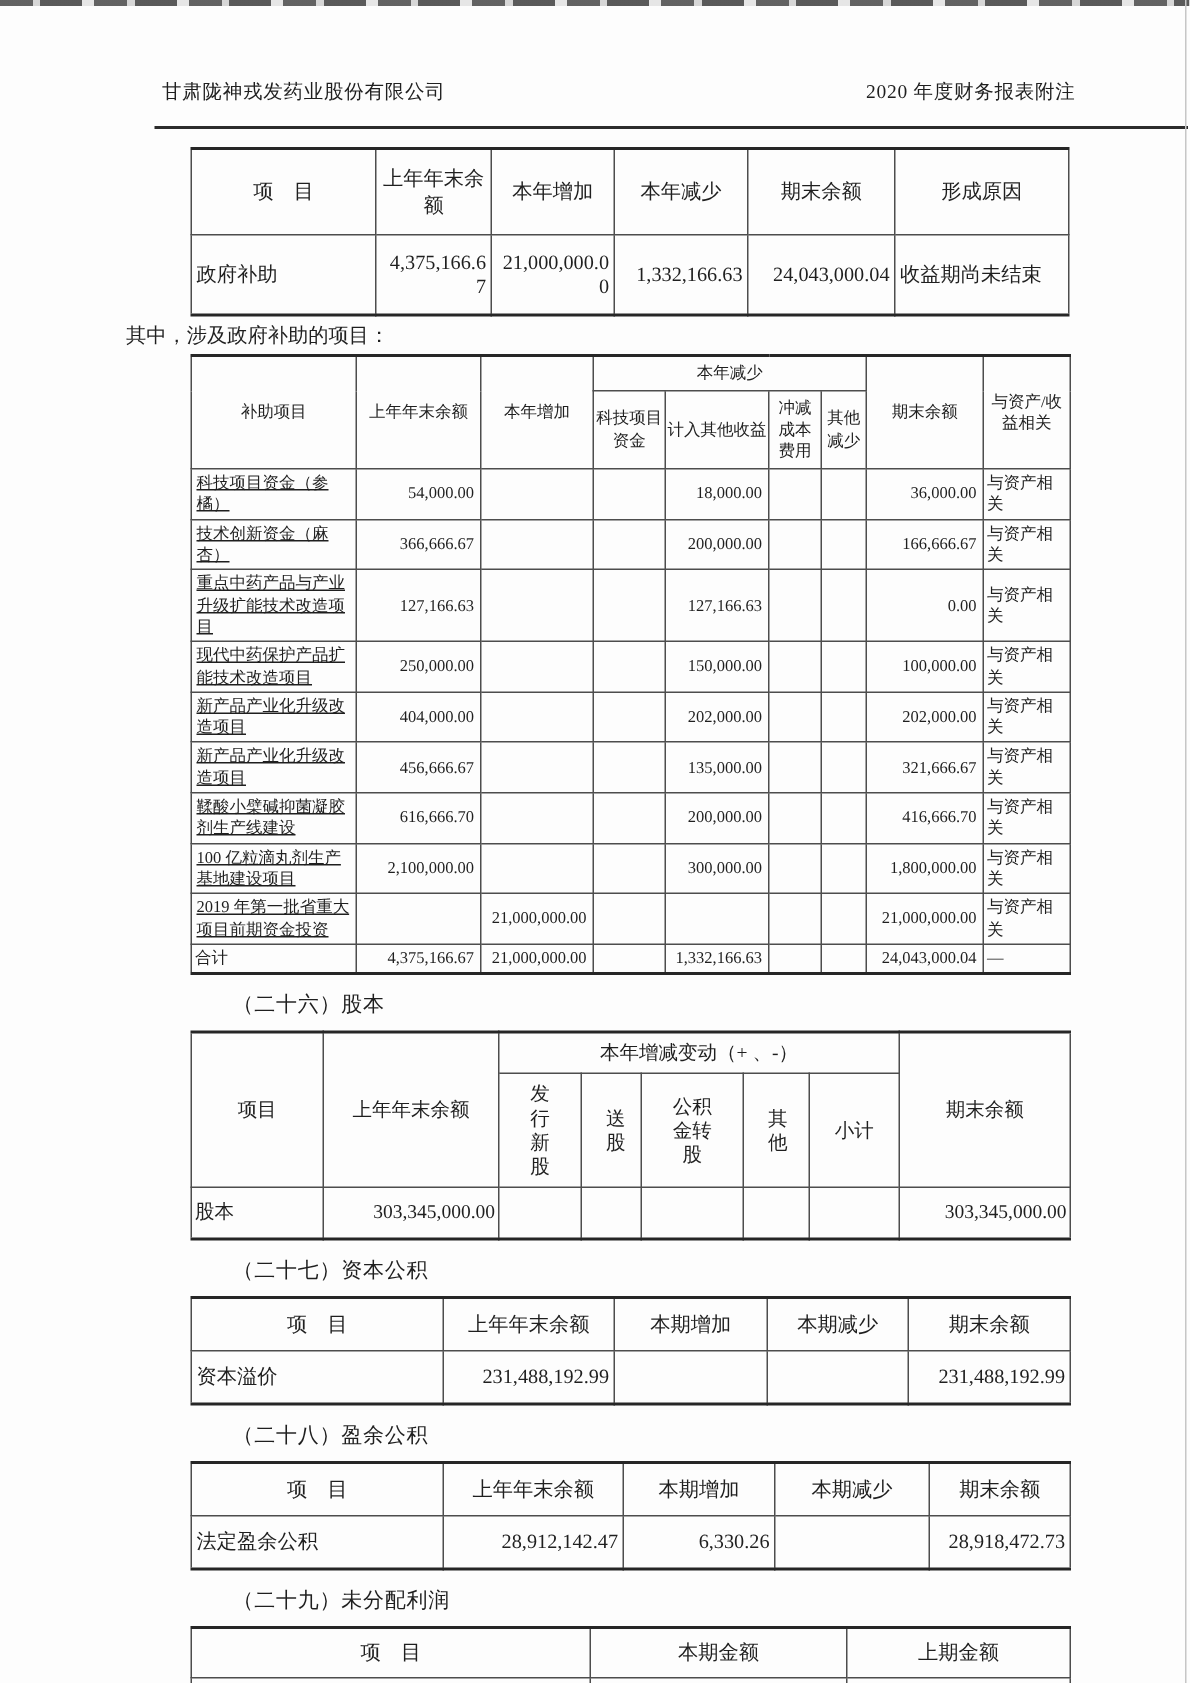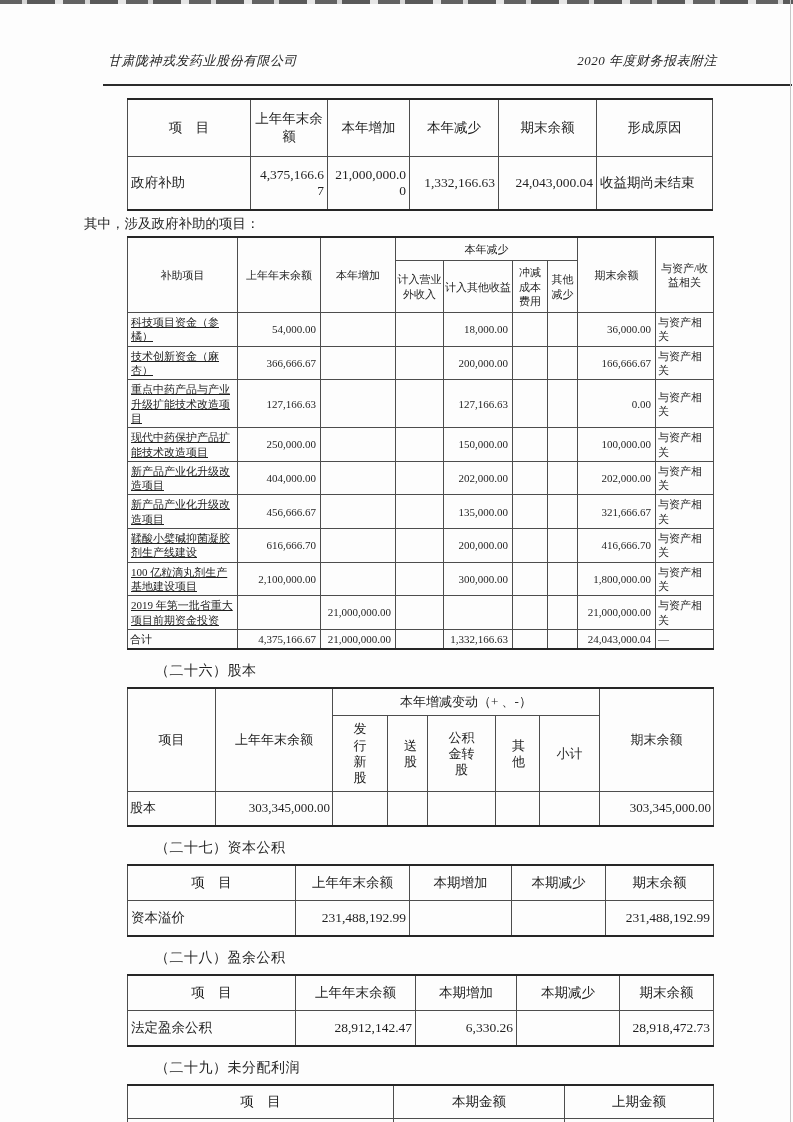--- a/index.html
+++ b/index.html
@@ -18,21 +18,21 @@
       #3d3d3d 27px 55px, rgba(71,71,71,.15) 55px 63px);
     opacity:.85;
   }
   .scan-right{
     position:absolute;top:0;right:2px;width:1px;height:1122px;
     background:#c6c6c6;
   }
   .header-row{
     display:flex;justify-content:space-between;align-items:flex-end;
     margin:52px 76px 0 108px;
-    font-size:13px;letter-spacing:.5px;font-style:italic;
+    font-size:13px;letter-spacing:.5px;
   }
   .header-rule{
     margin:14px 0 0 103px;width:689px;height:2px;background:#2c2c2c;
   }
   table.t{
     border-collapse:collapse;
     table-layout:fixed;
     margin-left:127px;
     width:586px;
     border-top:2.5px solid #262626;
@@ -137,21 +137,21 @@
   <thead>
     <tr>
       <th rowspan="2">补助项目</th>
       <th rowspan="2">上年年末余额</th>
       <th rowspan="2">本年增加</th>
       <th colspan="4">本年减少</th>
       <th rowspan="2">期末余额</th>
       <th rowspan="2">与资产/收益相关</th>
     </tr>
     <tr>
-      <th>计入营业外收入</th>
+      <th>科技项目资金</th>
       <th>计入其他收益</th>
       <th>冲减成本费用</th>
       <th>其他减少</th>
     </tr>
   </thead>
   <tbody>
     <tr>
       <td class="lbl">科技项目资金（参橘）</td>
       <td class="num">54,000.00</td>
       <td class="num"></td>

